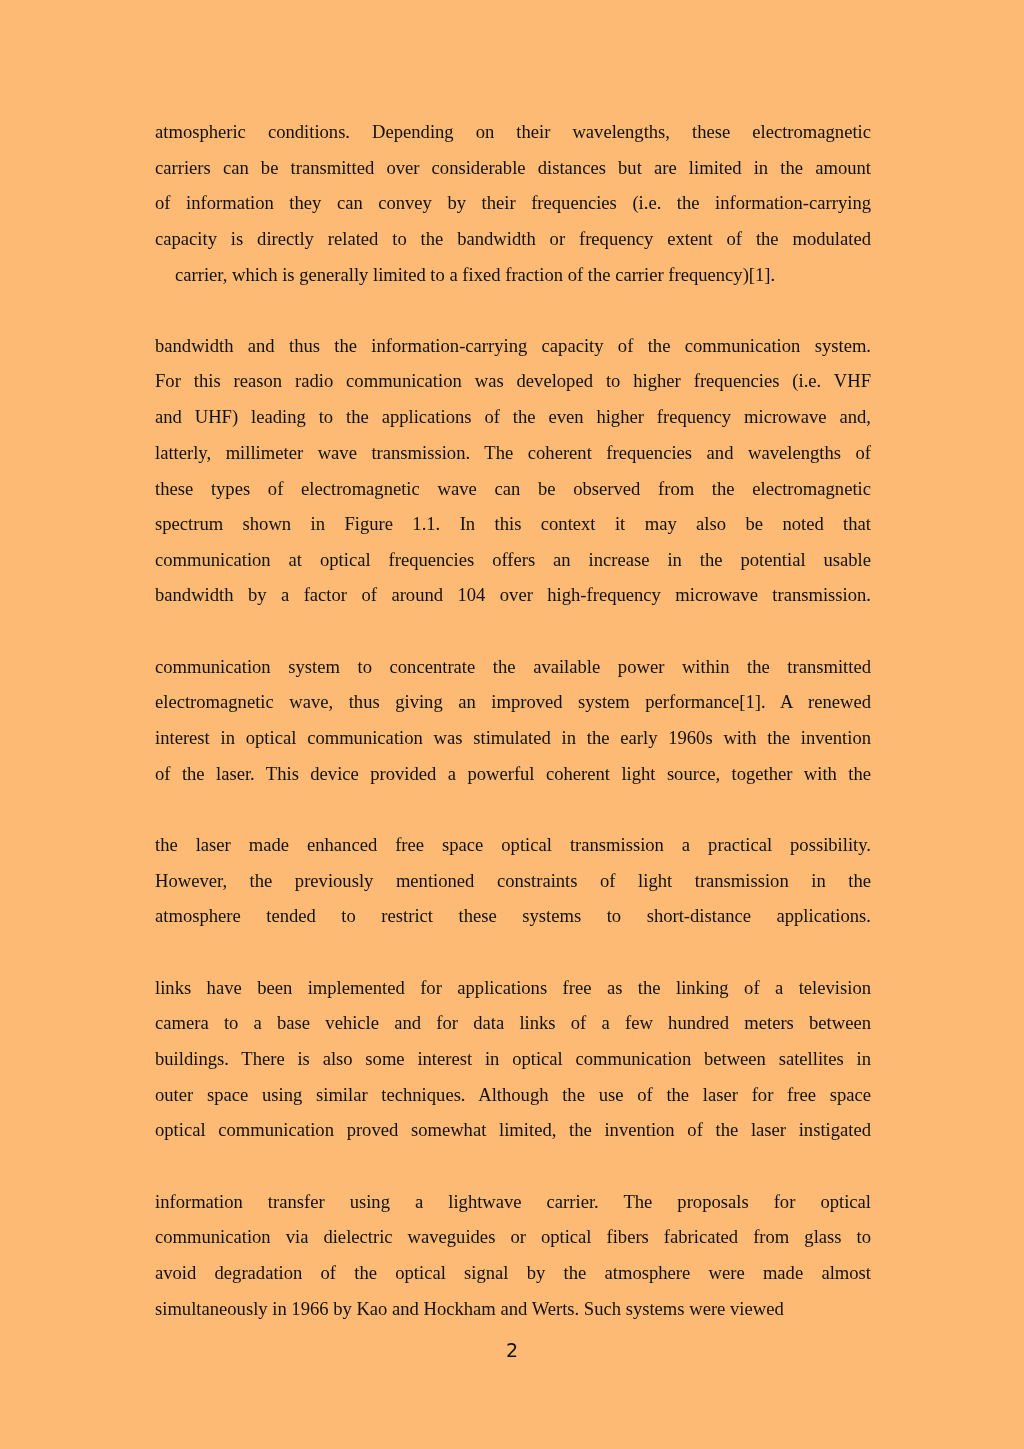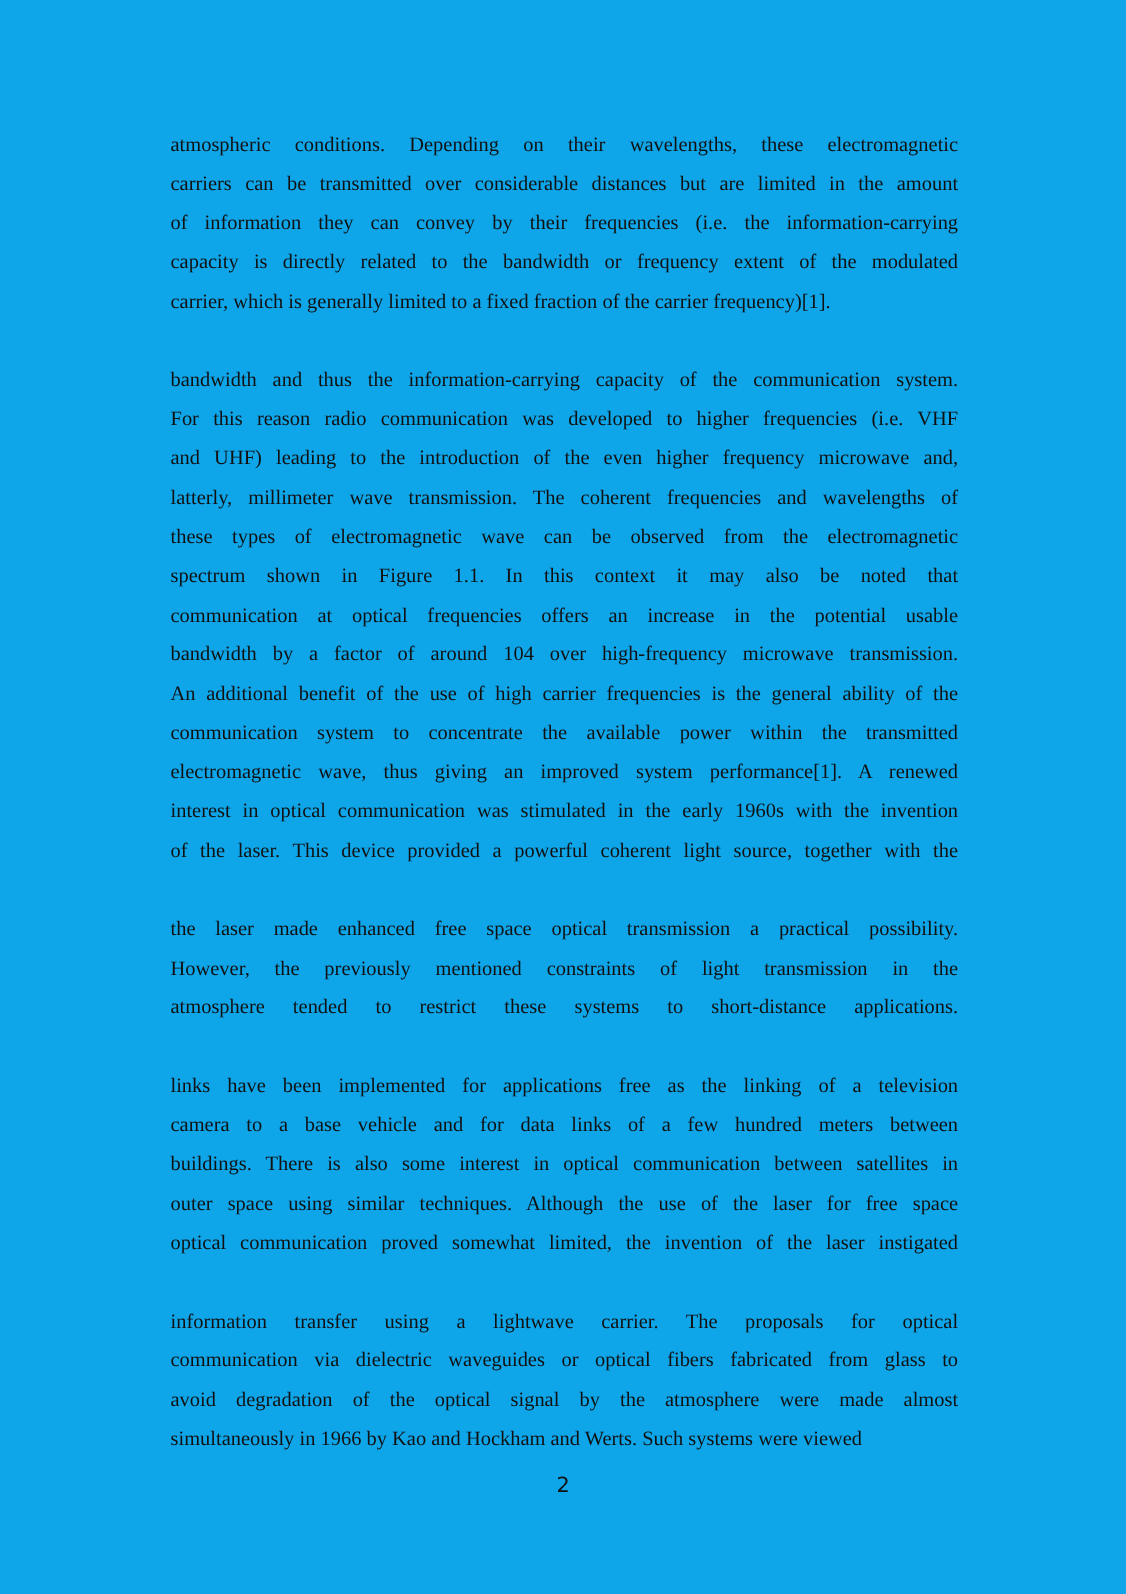--- a/index.html
+++ b/index.html
@@ -12,21 +12,21 @@
       height: 1449px;
       position: relative;
       overflow: hidden;
     }
     .page {
       position: absolute;
       left: 0;
       top: 0;
       width: 1024px;
       height: 1449px;
-      background: #0ea5e9;
+      background: #fdba74;
     }
     .body-text {
       position: absolute;
       left: 155px;
       width: 716px;
       top: 0;
       height: 1449px;
     }
     .line {
       position: absolute;
@@ -60,31 +60,30 @@
 </head>
 <body>
 
 <div class="page">
   <div class="body-text" id="body-text">
 
     <div class="line" style="top: 120px; white-space: normal;">atmospheric conditions. Depending on their wavelengths, these electromagnetic</div>
     <div class="line" style="top: 156px; white-space: normal;">carriers can be transmitted over considerable distances but are limited in the amount</div>
     <div class="line" style="top: 191px; white-space: normal;">of information they can convey by their frequencies (i.e. the information-carrying</div>
     <div class="line" style="top: 227px; white-space: normal;">capacity is directly related to the bandwidth or frequency extent of the modulated</div>
-    <div class="line last" style="top: 263px; white-space: normal;">carrier, which is generally limited to a fixed fraction of the carrier frequency)[1].</div>
+    <div class="line last" style="top: 263px; white-space: normal; margin-left: 20px;">carrier, which is generally limited to a fixed fraction of the carrier frequency)[1].</div>
 
     <div class="line" style="top: 334px; white-space: normal;">bandwidth and thus the information-carrying capacity of the communication system.</div>
     <div class="line" style="top: 369px; white-space: normal;">For this reason radio communication was developed to higher frequencies (i.e. VHF</div>
-    <div class="line" style="top: 405px; white-space: normal;">and UHF) leading to the introduction of the even higher frequency microwave and,</div>
+    <div class="line" style="top: 405px; white-space: normal;">and UHF) leading to the applications of the even higher frequency microwave and,</div>
     <div class="line" style="top: 441px; white-space: normal;">latterly, millimeter wave transmission. The coherent frequencies and wavelengths of</div>
     <div class="line" style="top: 477px; white-space: normal;">these types of electromagnetic wave can be observed from the electromagnetic</div>
     <div class="line" style="top: 512px; white-space: normal;">spectrum shown in Figure 1.1. In this context it may also be noted that</div>
     <div class="line" style="top: 548px; white-space: normal;">communication at optical frequencies offers an increase in the potential usable</div>
     <div class="line" style="top: 583px; white-space: normal;">bandwidth by a factor of around 104 over high-frequency microwave transmission.</div>
-    <div class="line" style="top: 619px; white-space: normal;">An additional benefit of the use of high carrier frequencies is the general ability of the</div>
     <div class="line" style="top: 655px; white-space: normal;">communication system to concentrate the available power within the transmitted</div>
     <div class="line" style="top: 690px; white-space: normal;">electromagnetic wave, thus giving an improved system performance[1]. A renewed</div>
     <div class="line" style="top: 726px; white-space: normal;">interest in optical communication was stimulated in the early 1960s with the invention</div>
     <div class="line" style="top: 762px; white-space: normal;">of the laser. This device provided a powerful coherent light source, together with the</div>
     <div class="line" style="top: 833px; white-space: normal;">the laser made enhanced free space optical transmission a practical possibility.</div>
     <div class="line" style="top: 869px; white-space: normal;">However, the previously mentioned constraints of light transmission in the</div>
     <div class="line" style="top: 904px; white-space: normal;">atmosphere tended to restrict these systems to short-distance applications.</div>
     <div class="line" style="top: 976px; white-space: normal;">links have been implemented for applications free as the linking of a television</div>
     <div class="line" style="top: 1011px; white-space: normal;">camera to a base vehicle and for data links of a few hundred meters between</div>
     <div class="line" style="top: 1047px; white-space: normal;">buildings. There is also some interest in optical communication between satellites in</div>

